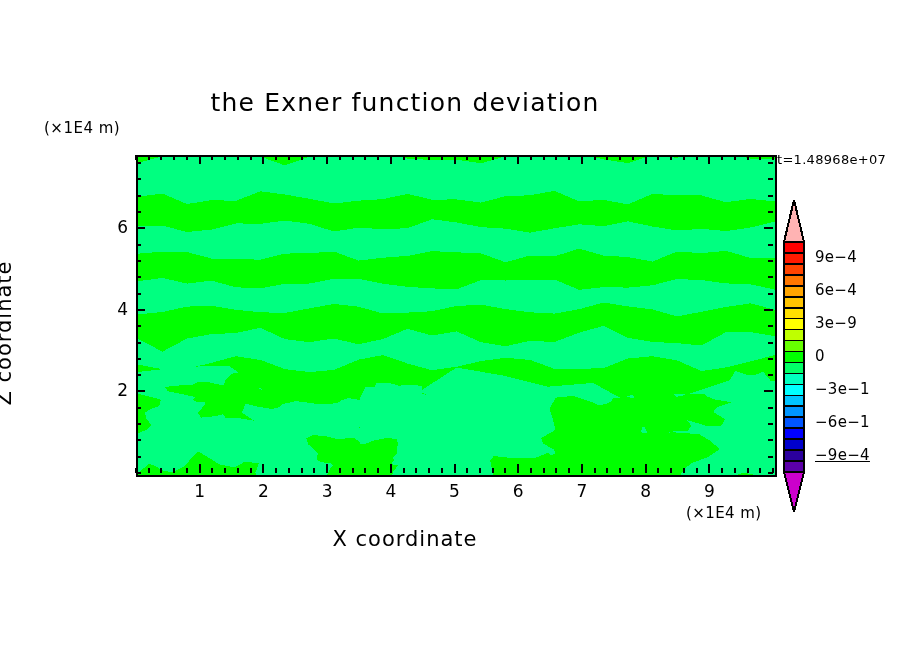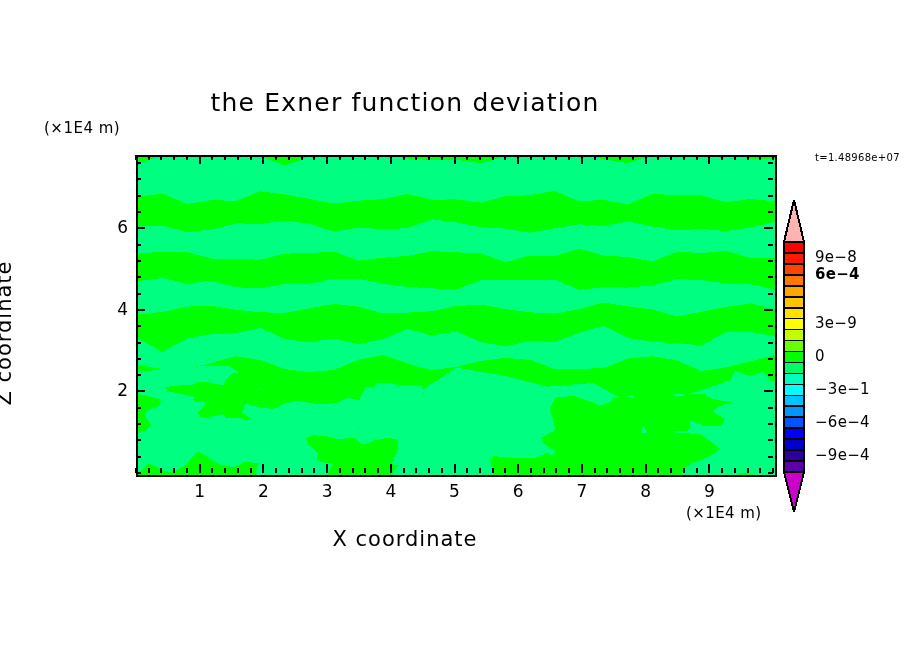--- a/index.html
+++ b/index.html
@@ -60,24 +60,23 @@
     width: 637px;
     height: 318px;
     display: block;
   }
 
   
   #time-stamp {
     position: absolute;
     left: 777px;
     top: 152px;
-    font-size: 10px;
+    font-size: 13px;
     letter-spacing: 0.3px;
     white-space: nowrap;
-    margin-left: 38px;
   }
 
   
   .xtick-major {
     position: absolute;
     width: 2px;
     background: #000;
   }
   .xtick-minor {
     position: absolute;
@@ -375,20 +374,20 @@
       <rect x="3" y="219.24" width="20" height="11.35" fill="#0055ff" stroke="#000" stroke-width="1.6" shape-rendering="crispEdges"></rect>
       <rect x="3" y="230.19" width="20" height="11.35" fill="#0000ff" stroke="#000" stroke-width="1.6" shape-rendering="crispEdges"></rect>
       <rect x="3" y="241.14" width="20" height="11.35" fill="#0000cc" stroke="#000" stroke-width="1.6" shape-rendering="crispEdges"></rect>
       <rect x="3" y="252.10" width="20" height="11.35" fill="#2b009e" stroke="#000" stroke-width="1.6" shape-rendering="crispEdges"></rect>
       <rect x="3" y="263.05" width="20" height="11.35" fill="#5c00a8" stroke="#000" stroke-width="1.6" shape-rendering="crispEdges"></rect>
       <polygon points="3,274 23,274 13,314" fill="#cc00cc" stroke="#000" stroke-width="2" shape-rendering="crispEdges"></polygon>
       <rect x="3" y="44" width="20" height="230" fill="none" stroke="#000" stroke-width="2" shape-rendering="crispEdges"></rect>
     </svg>
 </div>
 <div id="colorbar-labels">
-    <div class="cb-label" style="top: 248.429px;">9e−8</div>
-    <div class="cb-label" style="top: 265px; font-weight: bold;">6e−4</div>
+    <div class="cb-label" style="top: 248.429px;">9e−4</div>
+    <div class="cb-label" style="top: 281px;">6e−4</div>
     <div class="cb-label" style="top: 314.143px;">3e−9</div>
     <div class="cb-label" style="top: 347px;">0</div>
     <div class="cb-label" style="top: 379.857px;">−3e−1</div>
-    <div class="cb-label" style="top: 412.714px;">−6e−4</div>
-    <div class="cb-label" style="top: 445.571px;">−9e−4</div>
+    <div class="cb-label" style="top: 412.714px;">−6e−1</div>
+    <div class="cb-label" style="top: 445.571px; text-decoration: underline;">−9e−4</div>
   </div>
 
 </body></html>

